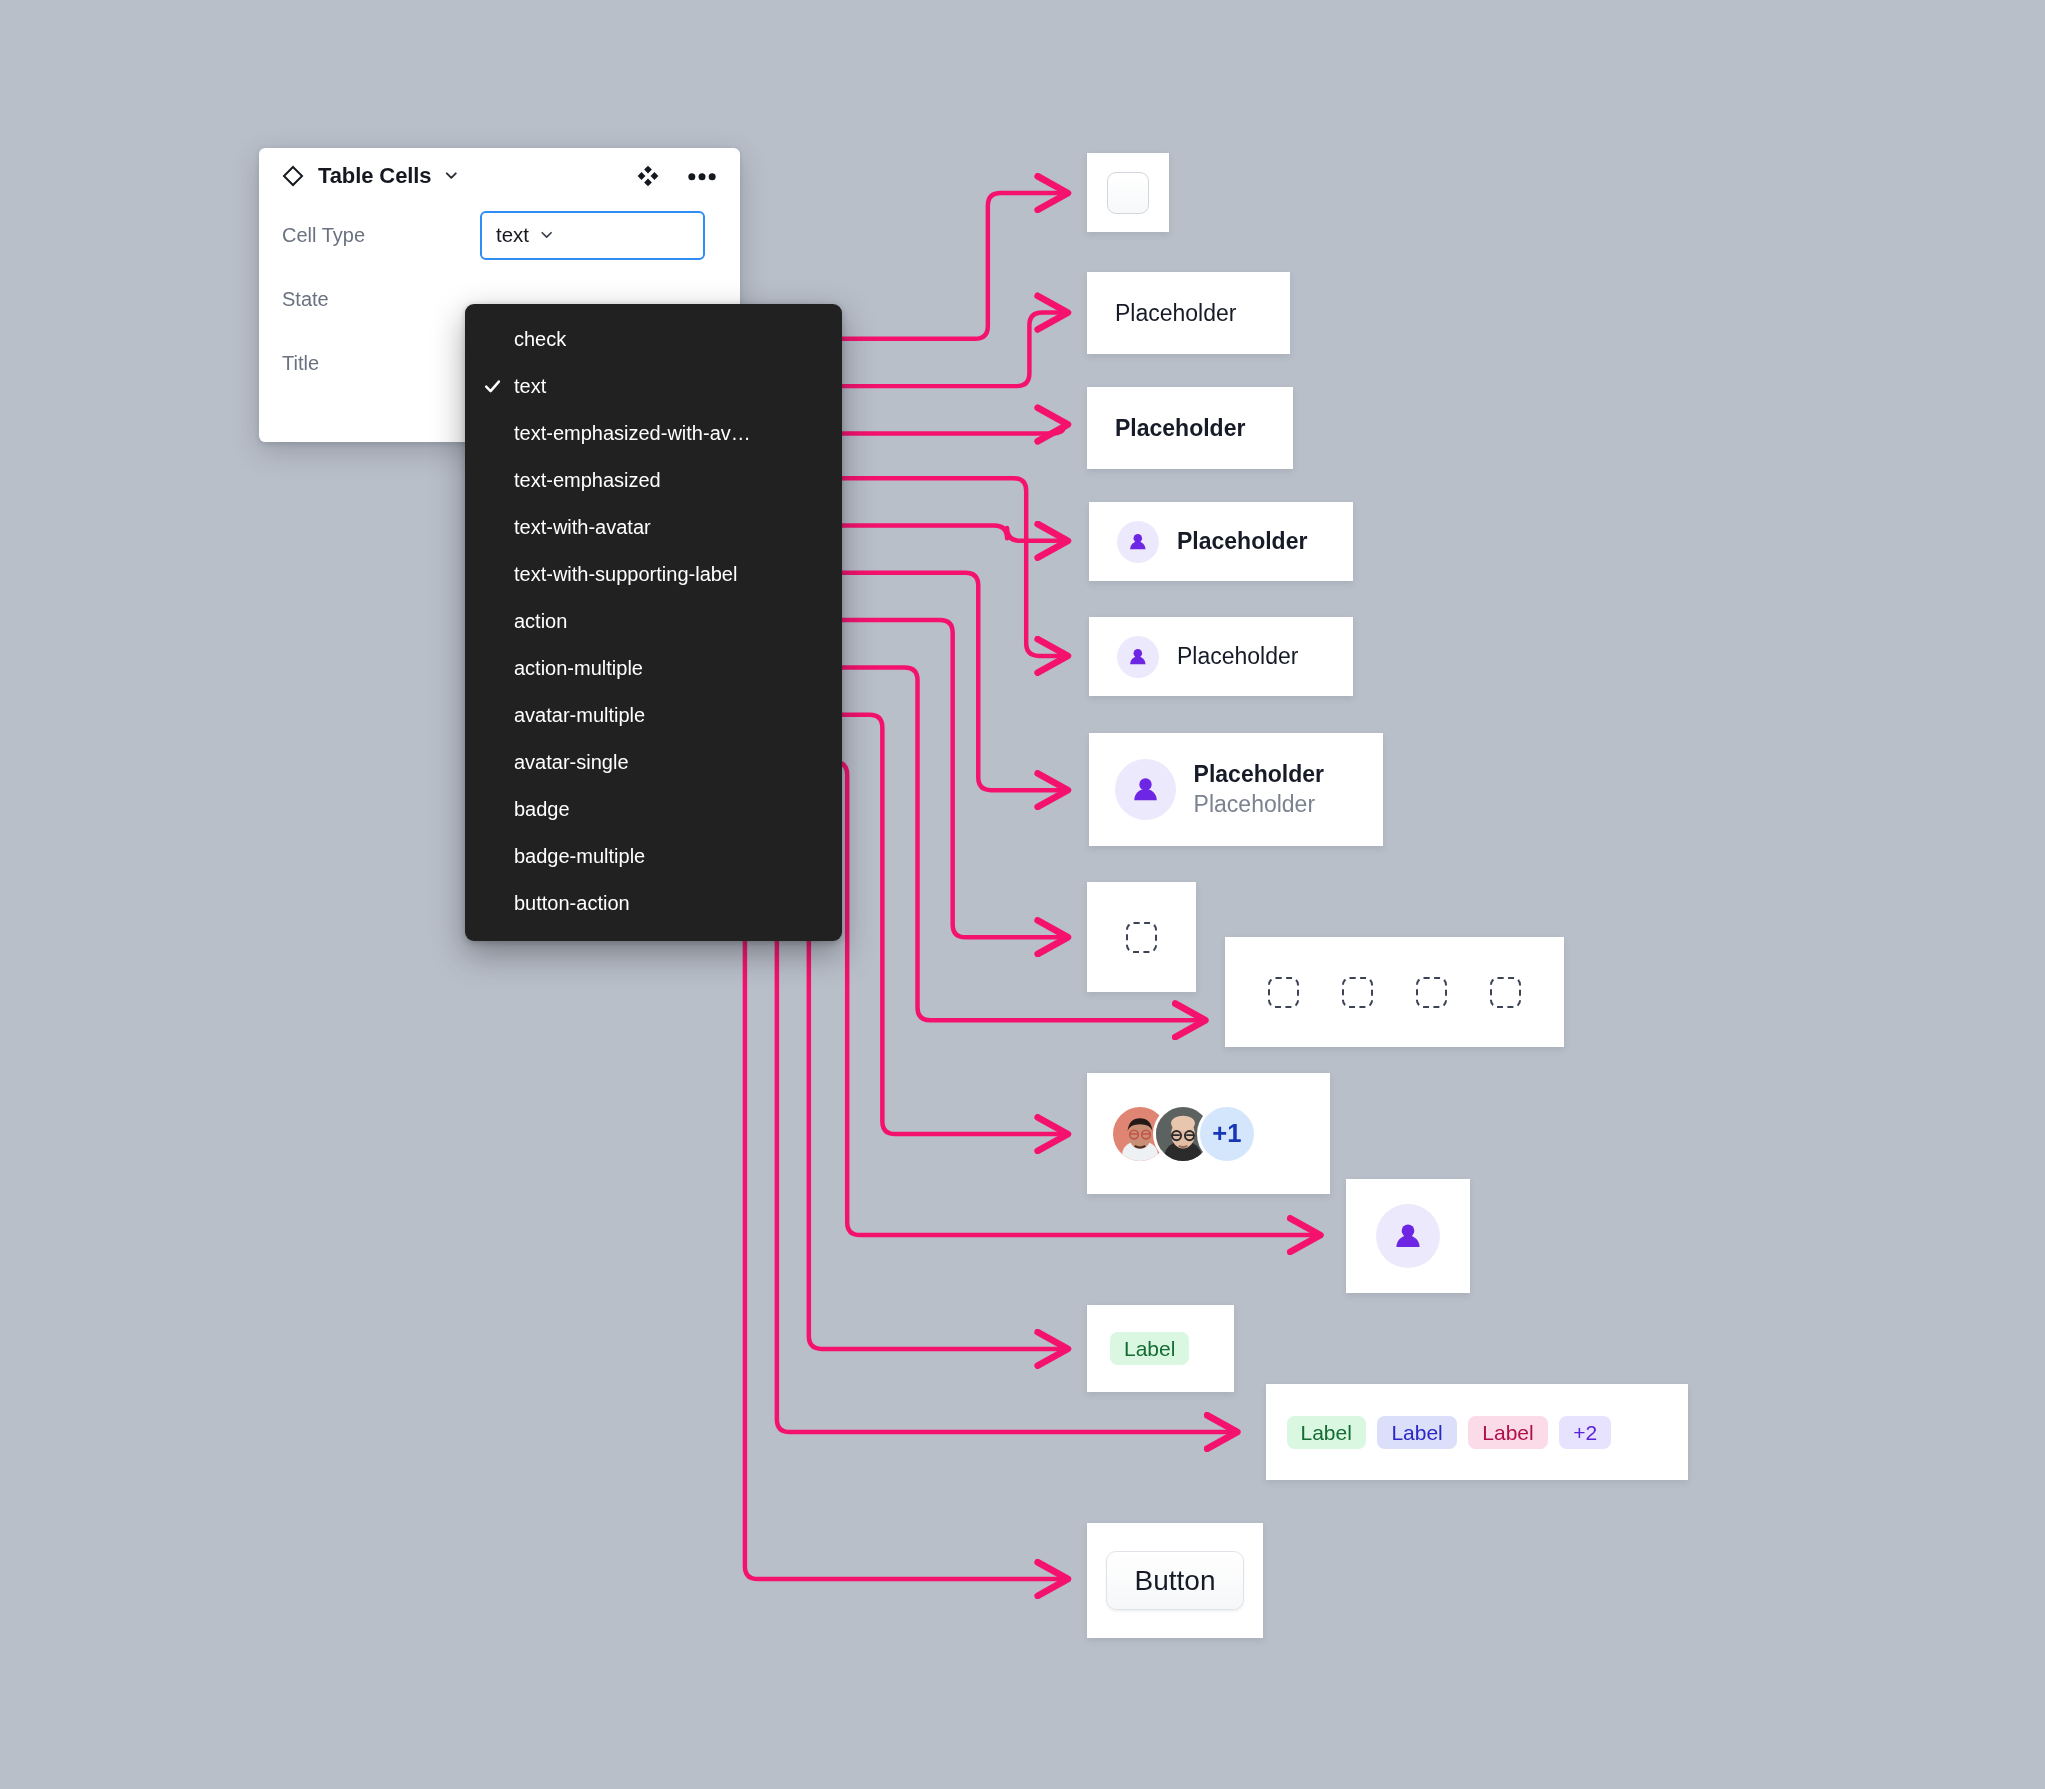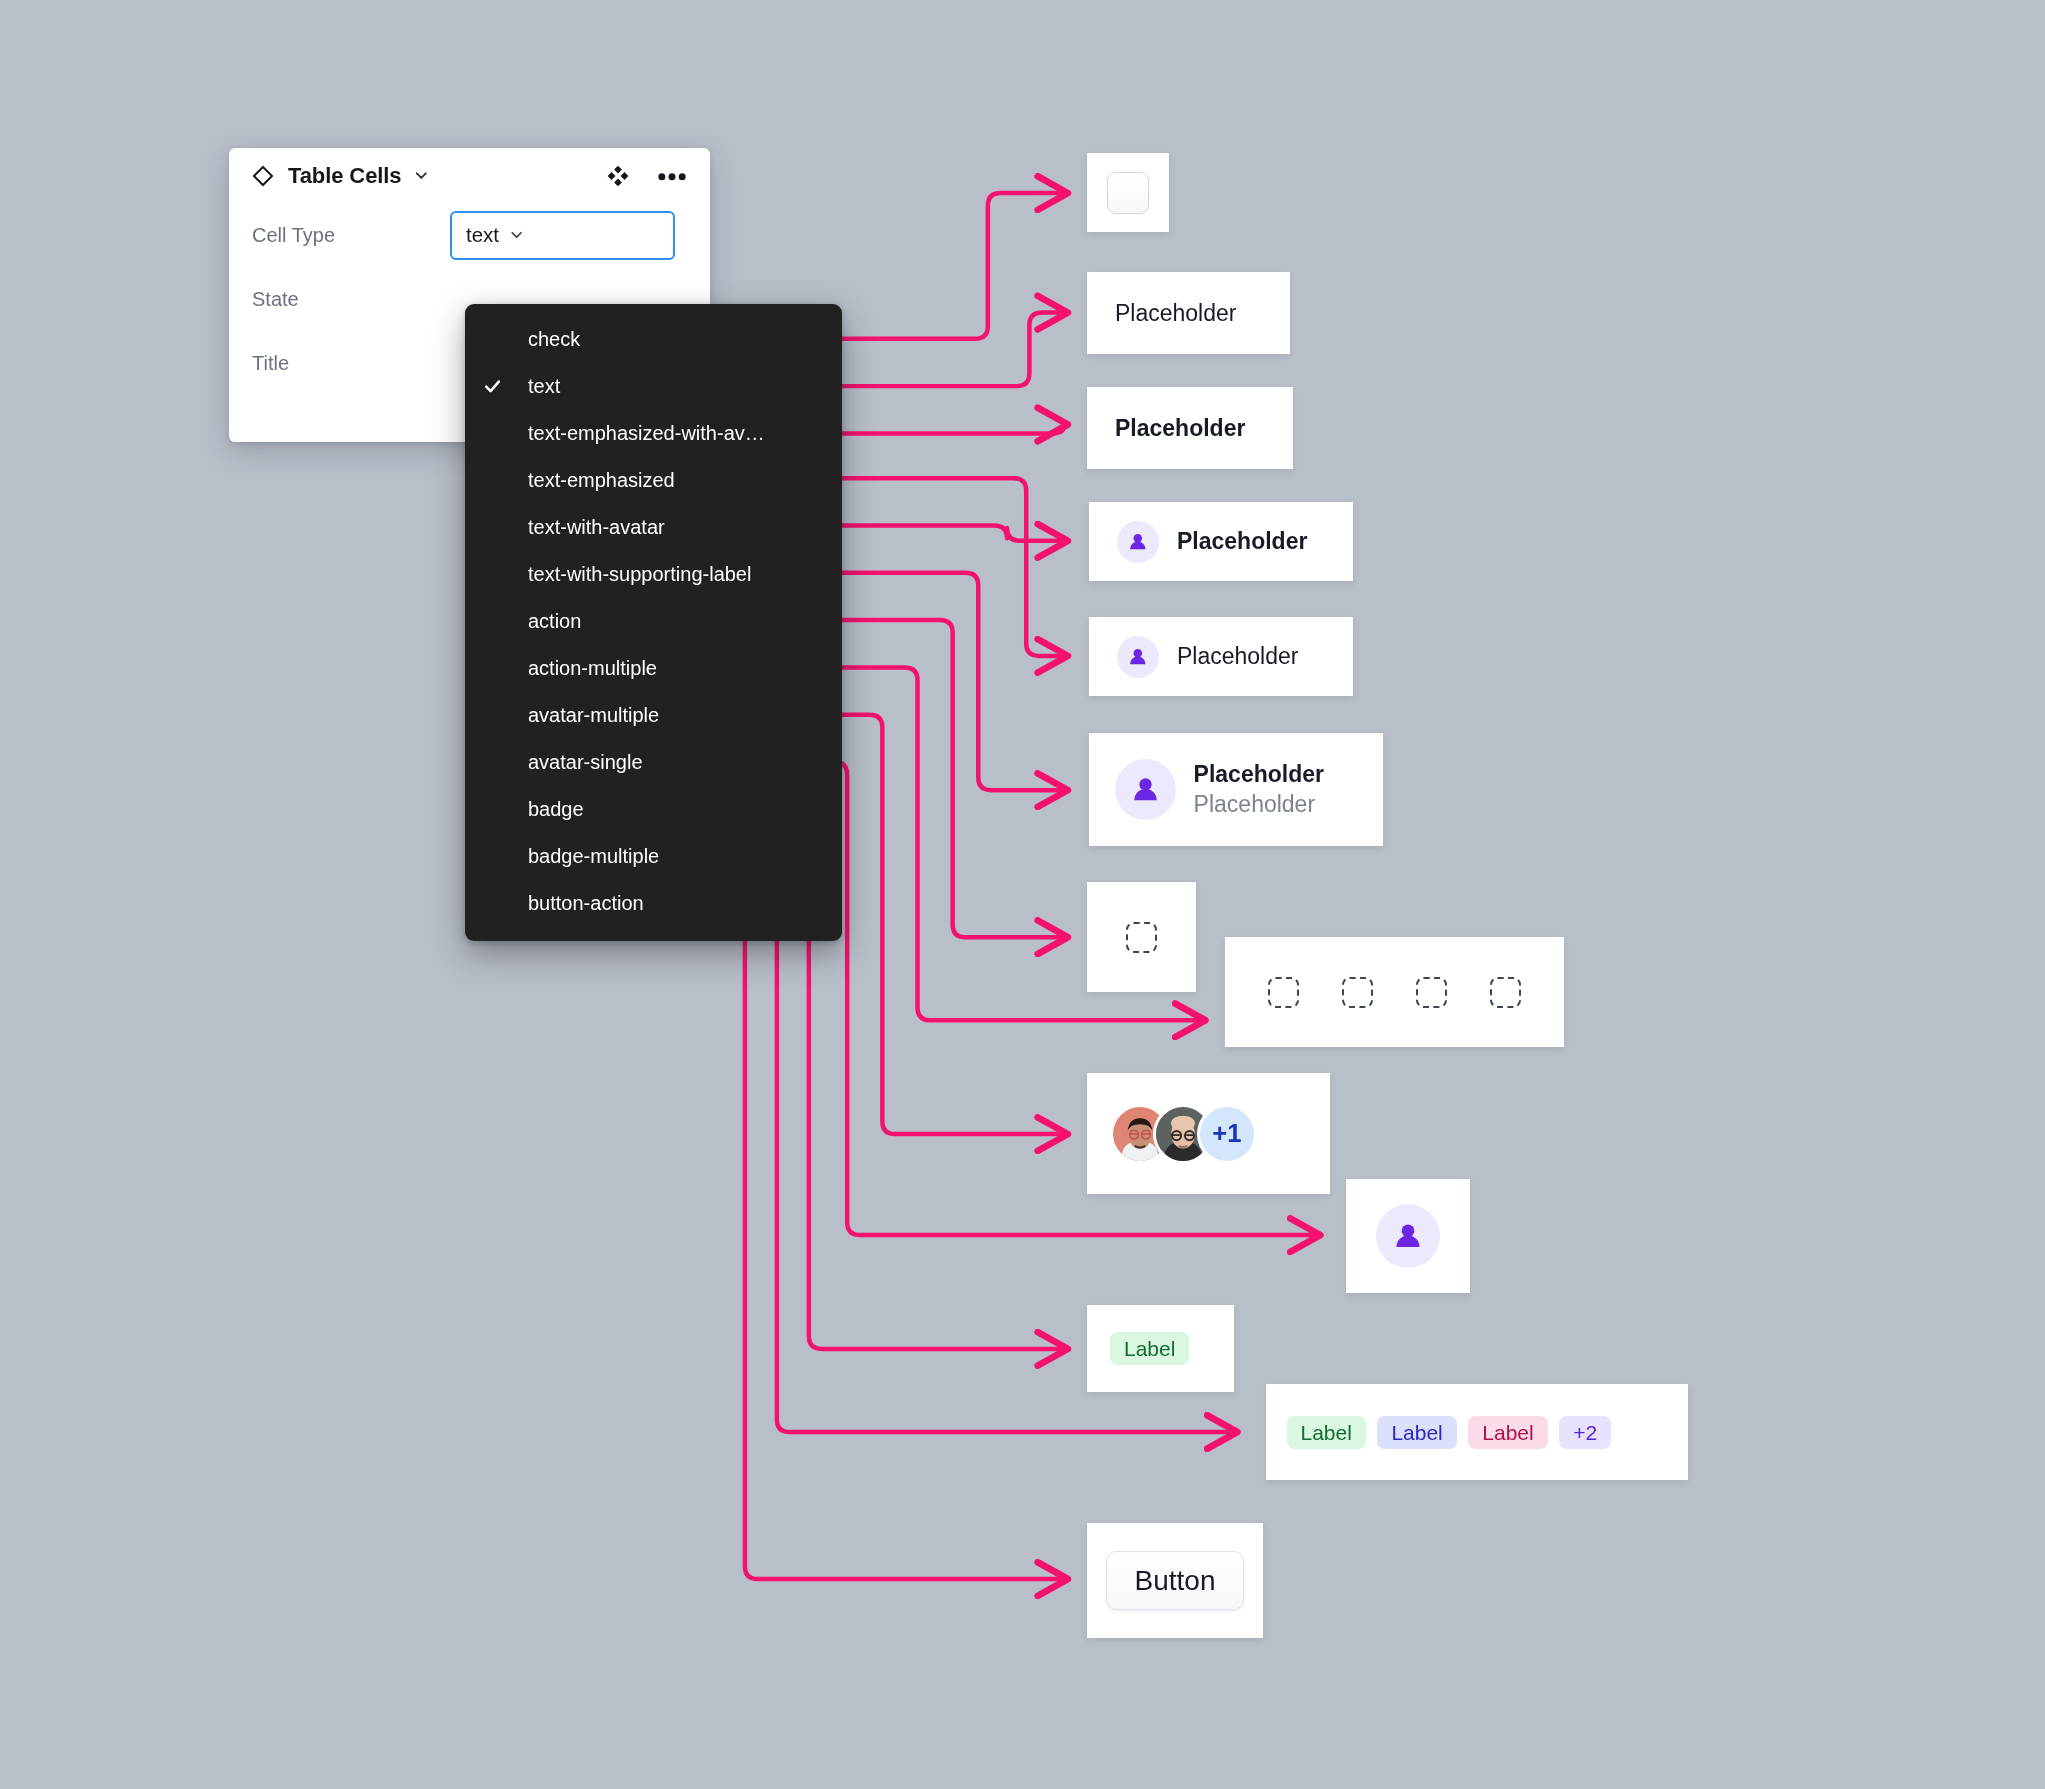--- a/index.html
+++ b/index.html
@@ -29,21 +29,21 @@
     position: absolute;
     left: 0; top: 0;
     width: 2046px; height: 1790px;
     pointer-events: none;
     z-index: 5;
   }
 
   
   #panel {
     position: absolute;
-    left: 229px;
+    left: 259px;
     top: 148px;
     width: 481px;
     height: 294px;
     background: #ffffff;
     border-radius: 6.4px;
     box-shadow: 0 9px 28px rgba(30,36,48,0.22), 0 1.3px 5.1px rgba(30,36,48,0.12);
     z-index: 10;
   }
   #panel-header {
     display: flex;
@@ -117,21 +117,21 @@
     padding: 11.5px 0 14px 0;
     box-sizing: border-box;
     box-shadow: 0 12.8px 33px rgba(20,22,28,0.38), 0 1.9px 6.4px rgba(20,22,28,0.22);
     z-index: 20;
   }
   .menu-item {
     position: relative;
     display: flex;
     align-items: center;
     height: 47px;
-    padding-left: 63px;
+    padding-left: 49px;
     box-sizing: border-box;
     color: #ffffff;
     font-size: 20px;
     white-space: nowrap;
   }
   .menu-check {
     position: absolute;
     left: 18px;
     top: 50%;
     transform: translateY(-50%);

